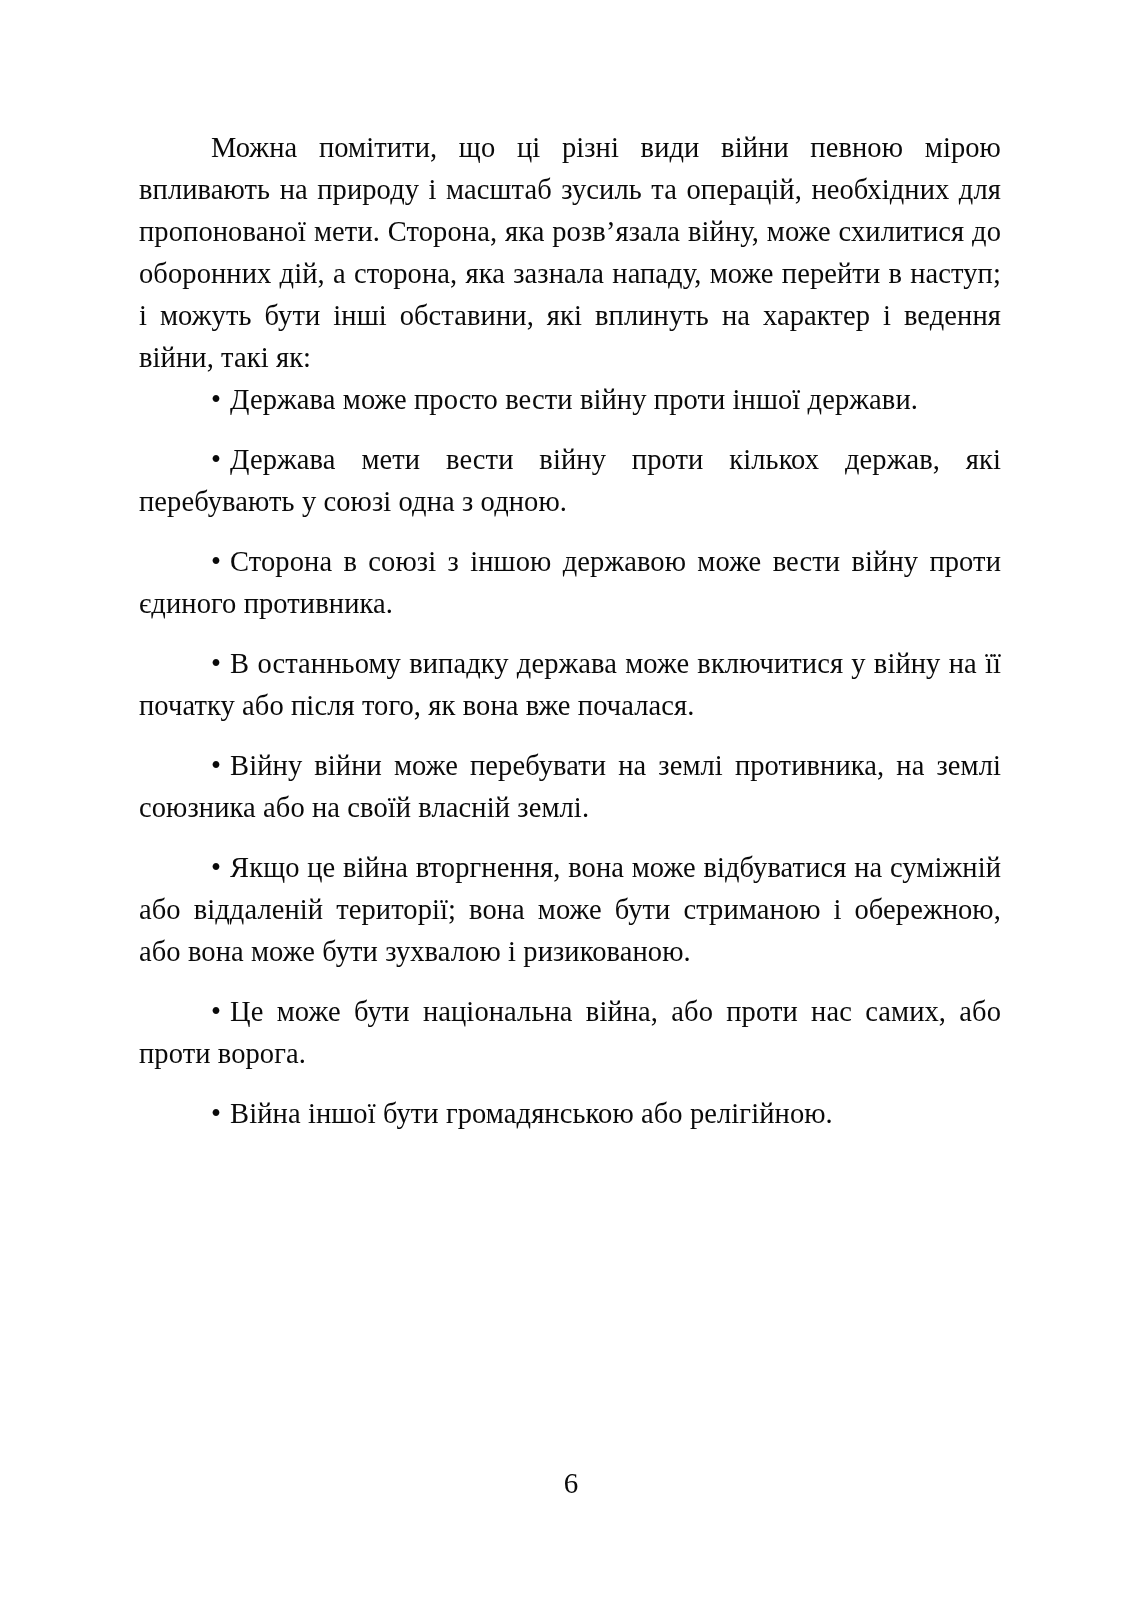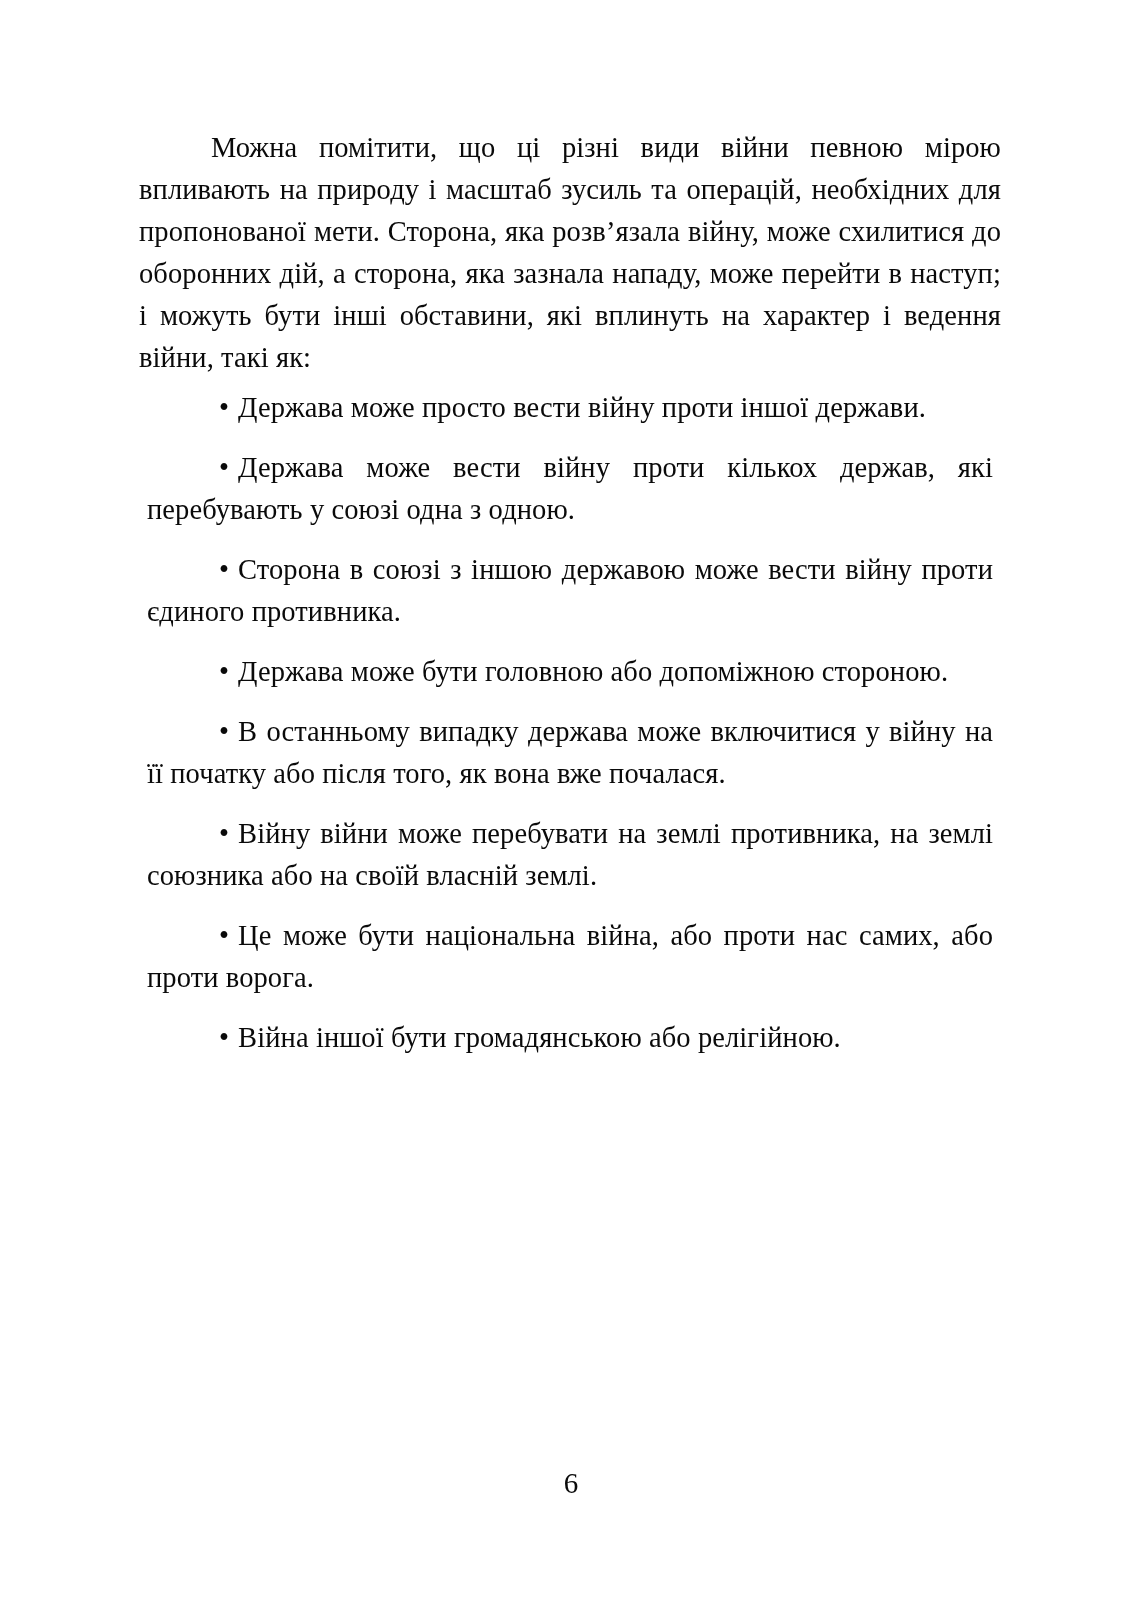--- a/index.html
+++ b/index.html
@@ -43,21 +43,21 @@
     letter-spacing: 0.1px;
   }
 
   
   .intro-para {
     margin-bottom: 14px;
   }
 
   ul.bullet-list {
     list-style: none;
-    margin: 8px;
+    margin: 0;
     padding: 0;
   }
 
   ul.bullet-list li {
     font-size: 28.5px;
     line-height: 42px;
     text-align: justify;
     text-indent: 72px;
     margin: 0 0 18px 0;
     letter-spacing: 0.1px;
@@ -91,25 +91,25 @@
 <body>
 
 <div class="page">
 
   <div class="text-column">
 
     <p class="para intro-para">Можна помітити, що ці різні види війни певною мірою впливають на природу і масштаб зусиль та операцій, необхідних для пропонованої мети. Сторона, яка розв’язала війну, може схилитися до оборонних дій, а сторона, яка зазнала нападу, може перейти в наступ; і можуть бути інші обставини, які вплинуть на характер і ведення війни, такі як:</p>
 
     <ul class="bullet-list">
       <li><span class="bullet-mark">•</span><span>Держава може просто вести війну проти іншої держави.</span></li>
-      <li><span class="bullet-mark">•</span><span>Держава може вести війну проти кількох держав, які перебувають у союзі одна з одною.</span></li>
+      <li><span class="bullet-mark">•</span><span>Держава мети вести війну проти кількох держав, які перебувають у союзі одна з одною.</span></li>
       <li><span class="bullet-mark">•</span><span>Сторона в союзі з іншою державою може вести війну проти єдиного противника.</span></li>
-      <li><span class="bullet-mark">•</span><span>Держава може бути головною або допоміжною стороною.</span></li>
       <li><span class="bullet-mark">•</span><span>В останньому випадку держава може включитися у війну на її початку або після того, як вона вже почалася.</span></li>
       <li><span class="bullet-mark">•</span><span>Війну війни може перебувати на землі противника, на землі союзника або на своїй власній землі.</span></li>
+      <li><span class="bullet-mark">•</span><span>Якщо це війна вторгнення, вона може відбуватися на суміжній або віддаленій території; вона може бути стриманою і обережною, або вона може бути зухвалою і ризикованою.</span></li>
       <li><span class="bullet-mark">•</span><span>Це може бути національна війна, або проти нас самих, або проти ворога.</span></li>
       <li><span class="bullet-mark">•</span><span>Війна іншої бути громадянською або релігійною.</span></li>
     </ul>
 
     <div class="spacer-block"></div>
 
 
   </div>
 
   <div class="page-number">6</div>

